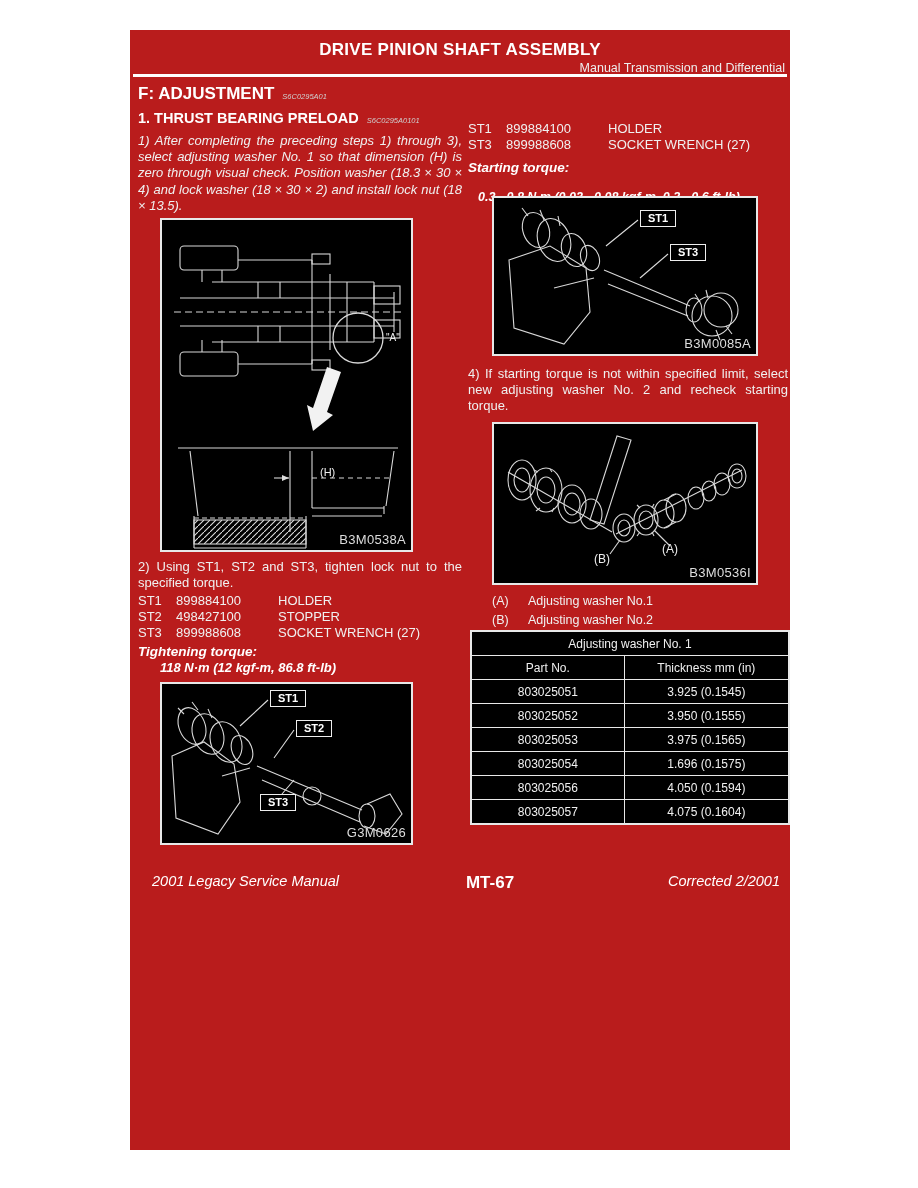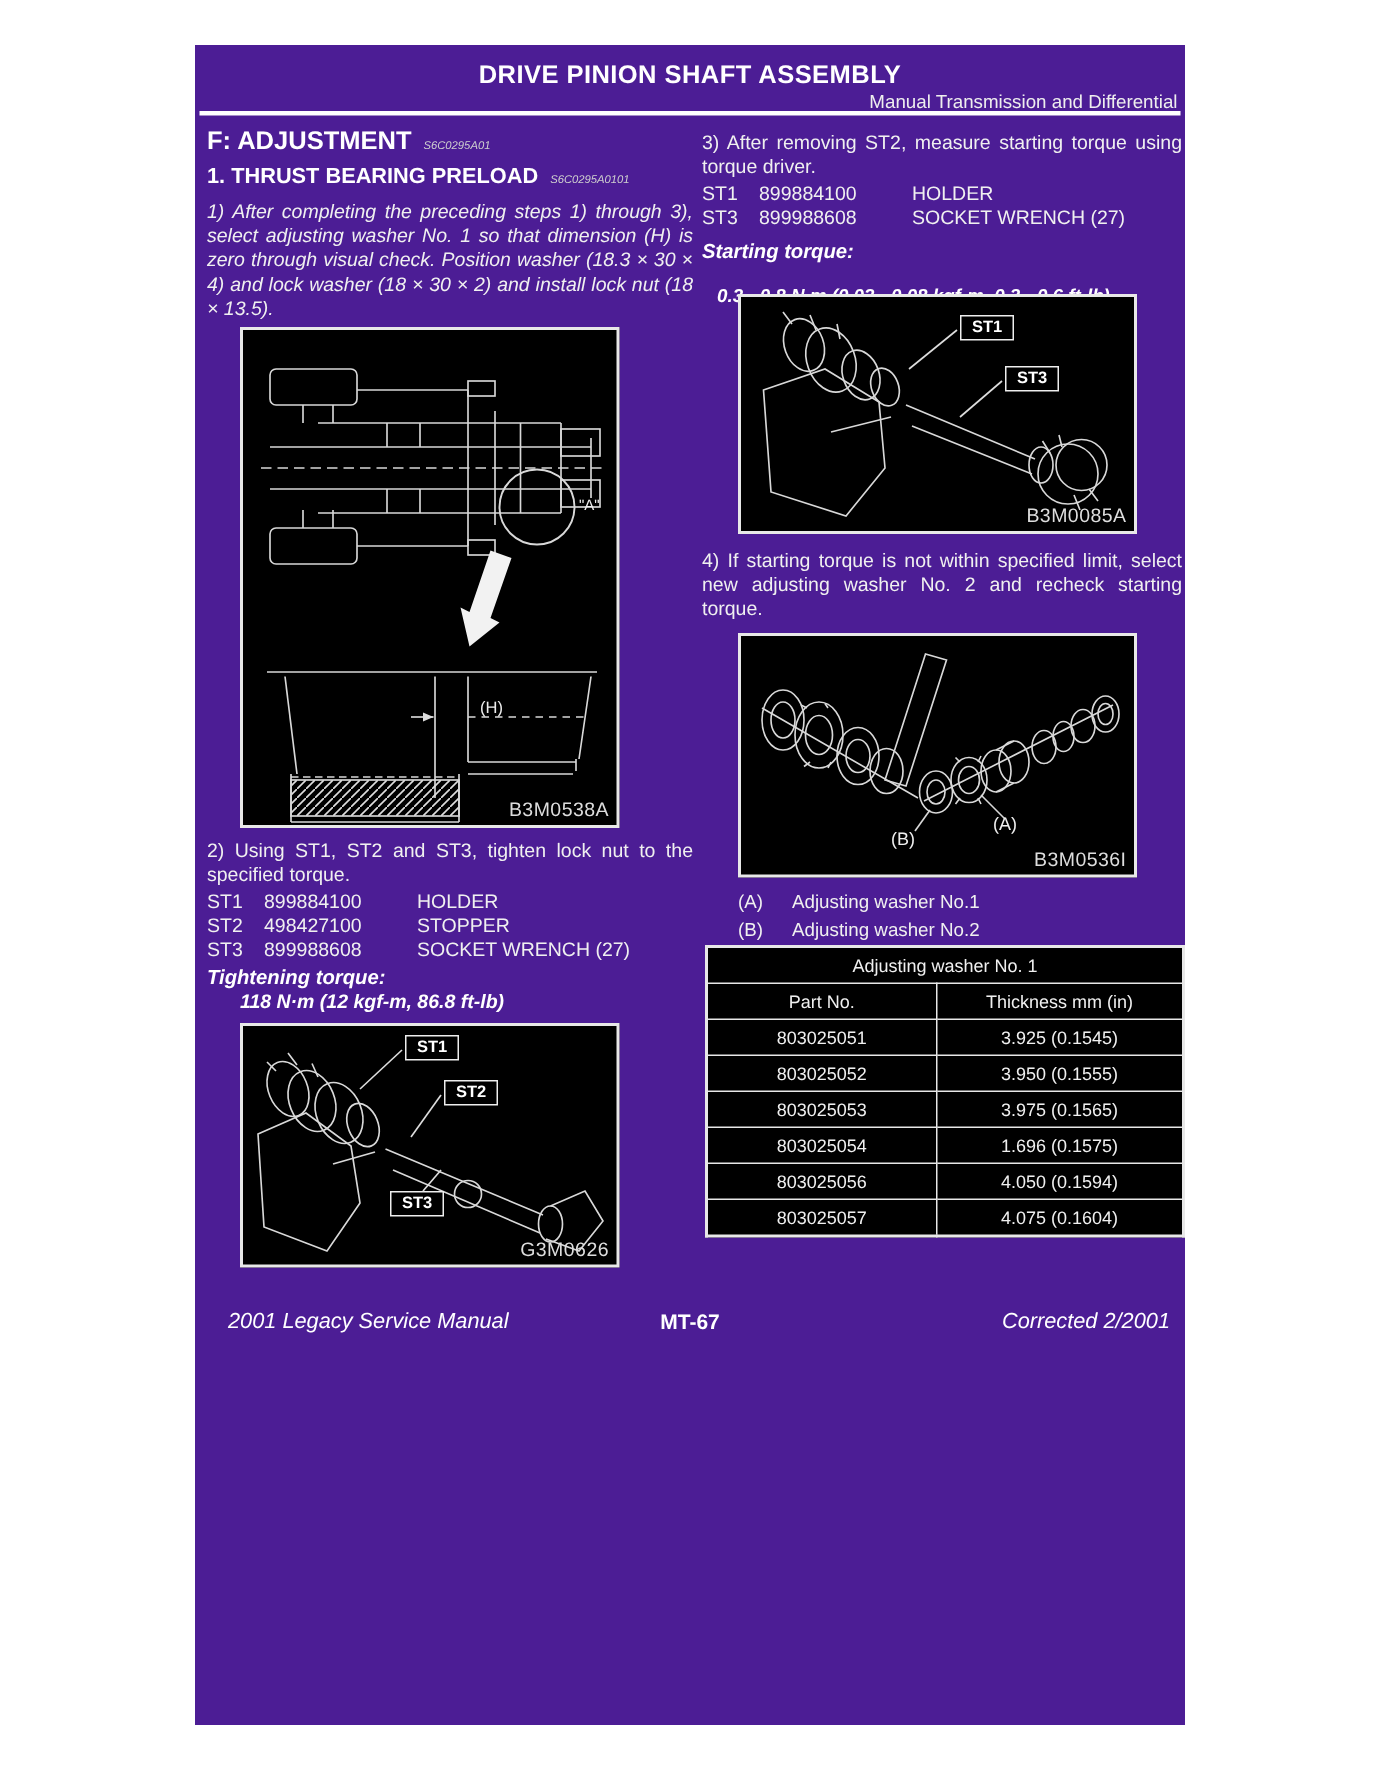--- a/index.html
+++ b/index.html
@@ -2,21 +2,21 @@
 <html><head>
 <meta charset="utf-8">
 <style>
   html,body { margin:0; padding:0; background:#ffffff; }
   .canvas {
     position:relative; width:918px; height:1188px; background:#ffffff;
     font-family:"Liberation Sans", sans-serif; overflow:hidden;
   }
   .page {
     position:absolute; left:130px; top:30px; width:660px; height:1120px;
-    background:#4c1d95; color:#f2f2f2;
+    background:#b91c1c; color:#f2f2f2;
   }
   .hdr-title {
     position:absolute; top:10px; left:0; width:100%; text-align:center;
     font-size:17px; font-weight:bold; letter-spacing:.3px; color:#fff;
   }
   .hdr-sub {
     position:absolute; top:31px; right:5px; font-size:12.5px; color:#eee;
   }
   .hdr-rule { position:absolute; top:44px; left:3px; right:3px; height:3px; background:#fff; }
 
@@ -58,21 +58,21 @@
     font-size:12px;
   }
   table.washer td {
     border:1.5px solid #e8e8e8; text-align:center; padding:4px 4px; height:15px;
   }
   table.washer { border:2.5px solid #e8e8e8; }
   td.c1 { width:146px; }
   td.c2 { width:158px; }
 
   .ftr-left  { position:absolute; left:22px;  top:843px; font-size:14.5px; font-style:italic; color:#fff; }
-  .ftr-mid   { position:absolute; left:0; width:100%; text-align:center; top:843px; font-size:14px; font-weight:bold; color:#fff; }
+  .ftr-mid   { position:absolute; left:0; width:100%; text-align:center; top:843px; font-size:17px; font-weight:bold; color:#fff;padding-left:30px; }
   .ftr-right { position:absolute; right:10px; top:843px; font-size:14.5px; font-style:italic; color:#fff; }
 </style>
 </head>
 <body>
 
 <div class="canvas">
   <div class="page">
 
     <div class="hdr-title">DRIVE PINION SHAFT ASSEMBLY</div>
     <div class="hdr-sub">Manual Transmission and Differential</div>
@@ -178,21 +178,20 @@
       <svg width="249" height="159" viewBox="0 0 249 159" style="position:absolute; left:0; top:0;">
         <g stroke="#ddd" stroke-width="1.1" fill="none">
           <path d="M106,16 L78,42"></path>
           <path d="M132,46 L112,74"></path>
           <path d="M120,110 L132,96"></path>
         </g>
       </svg>
       <div class="fig-code">G3M0626</div>
     </div>
 
-    <div class="para" style="left:338px; top:57px; width:320px;">3) After removing ST2, measure starting torque using torque driver.</div>
 
     <div class="tools" style="left:338px; top:91px;">
       <div class="tool-row">
         <span class="tool-st">ST1</span>
         <span class="tool-part">899884100</span>
         <span class="tool-name">HOLDER</span>
       </div>
       <div class="tool-row">
         <span class="tool-st">ST3</span>
         <span class="tool-part">899988608</span>

